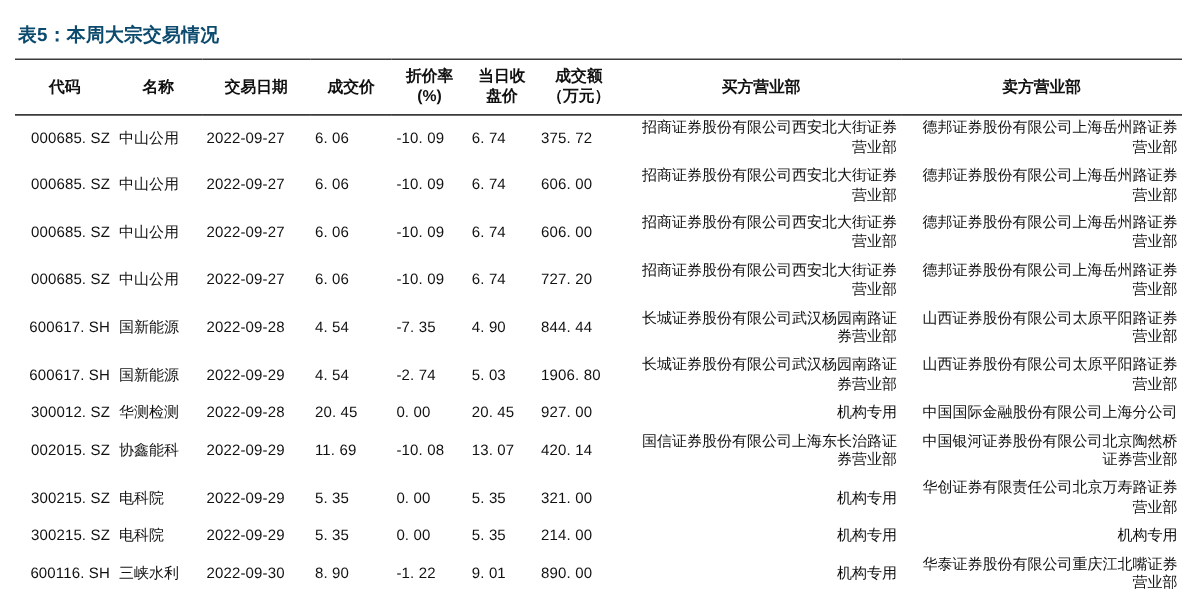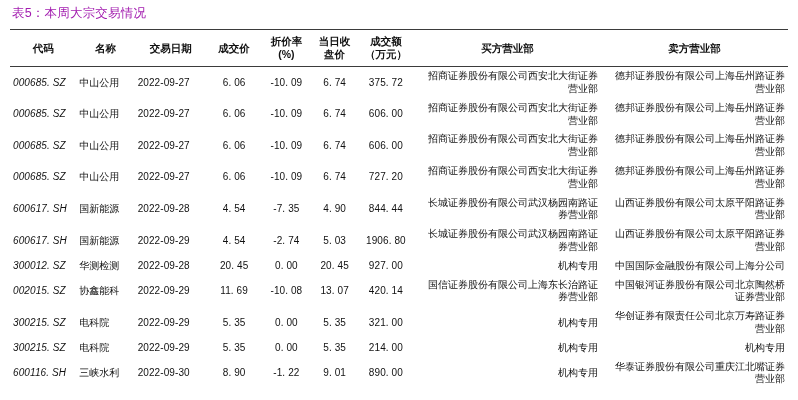--- a/index.html
+++ b/index.html
@@ -16,23 +16,23 @@
   }
   .page {
     position: relative;
     width: 798px;
     height: 400px;
     box-sizing: border-box;
     padding: 0 10px;
   }
   .caption {
     font-size: 12.5px;
-    font-weight: normal;
-    color: #a21caf;
-    padding: 5px 2px 7px 2px;
+    font-weight: bold;
+    color: #0c4a6e;
+    padding: 15px 2px 7px 2px;
     letter-spacing: 0.2px;
   }
   table.dt {
     width: 100%;
     border-collapse: collapse;
     table-layout: fixed;
     font-size: 10px;
   }
   table.dt thead th {
     font-size: 10.5px;
@@ -48,24 +48,24 @@
   table.dt tbody td {
     padding: 3px 3px;
     line-height: 1.28;
     vertical-align: middle;
     color: #111;
     font-size: 10px;
   }
   table.dt tbody tr td {
     border-bottom: none;
   }
-  .c-code  { text-align: left; font-style: italic; }
+  .c-code  { text-align: right; }
   .c-name  { text-align: left; }
   .c-date  { text-align: left; }
-  .c-num   { text-align: center; }
+  .c-num   { text-align: left; }
   .c-party { text-align: right; padding-left: 6px !important; }
   .mono-num {
     font-family: "Liberation Sans", sans-serif;
     letter-spacing: 0.1px;
   }
 </style>
 </head>
 <body>
 
 <div class="page">

